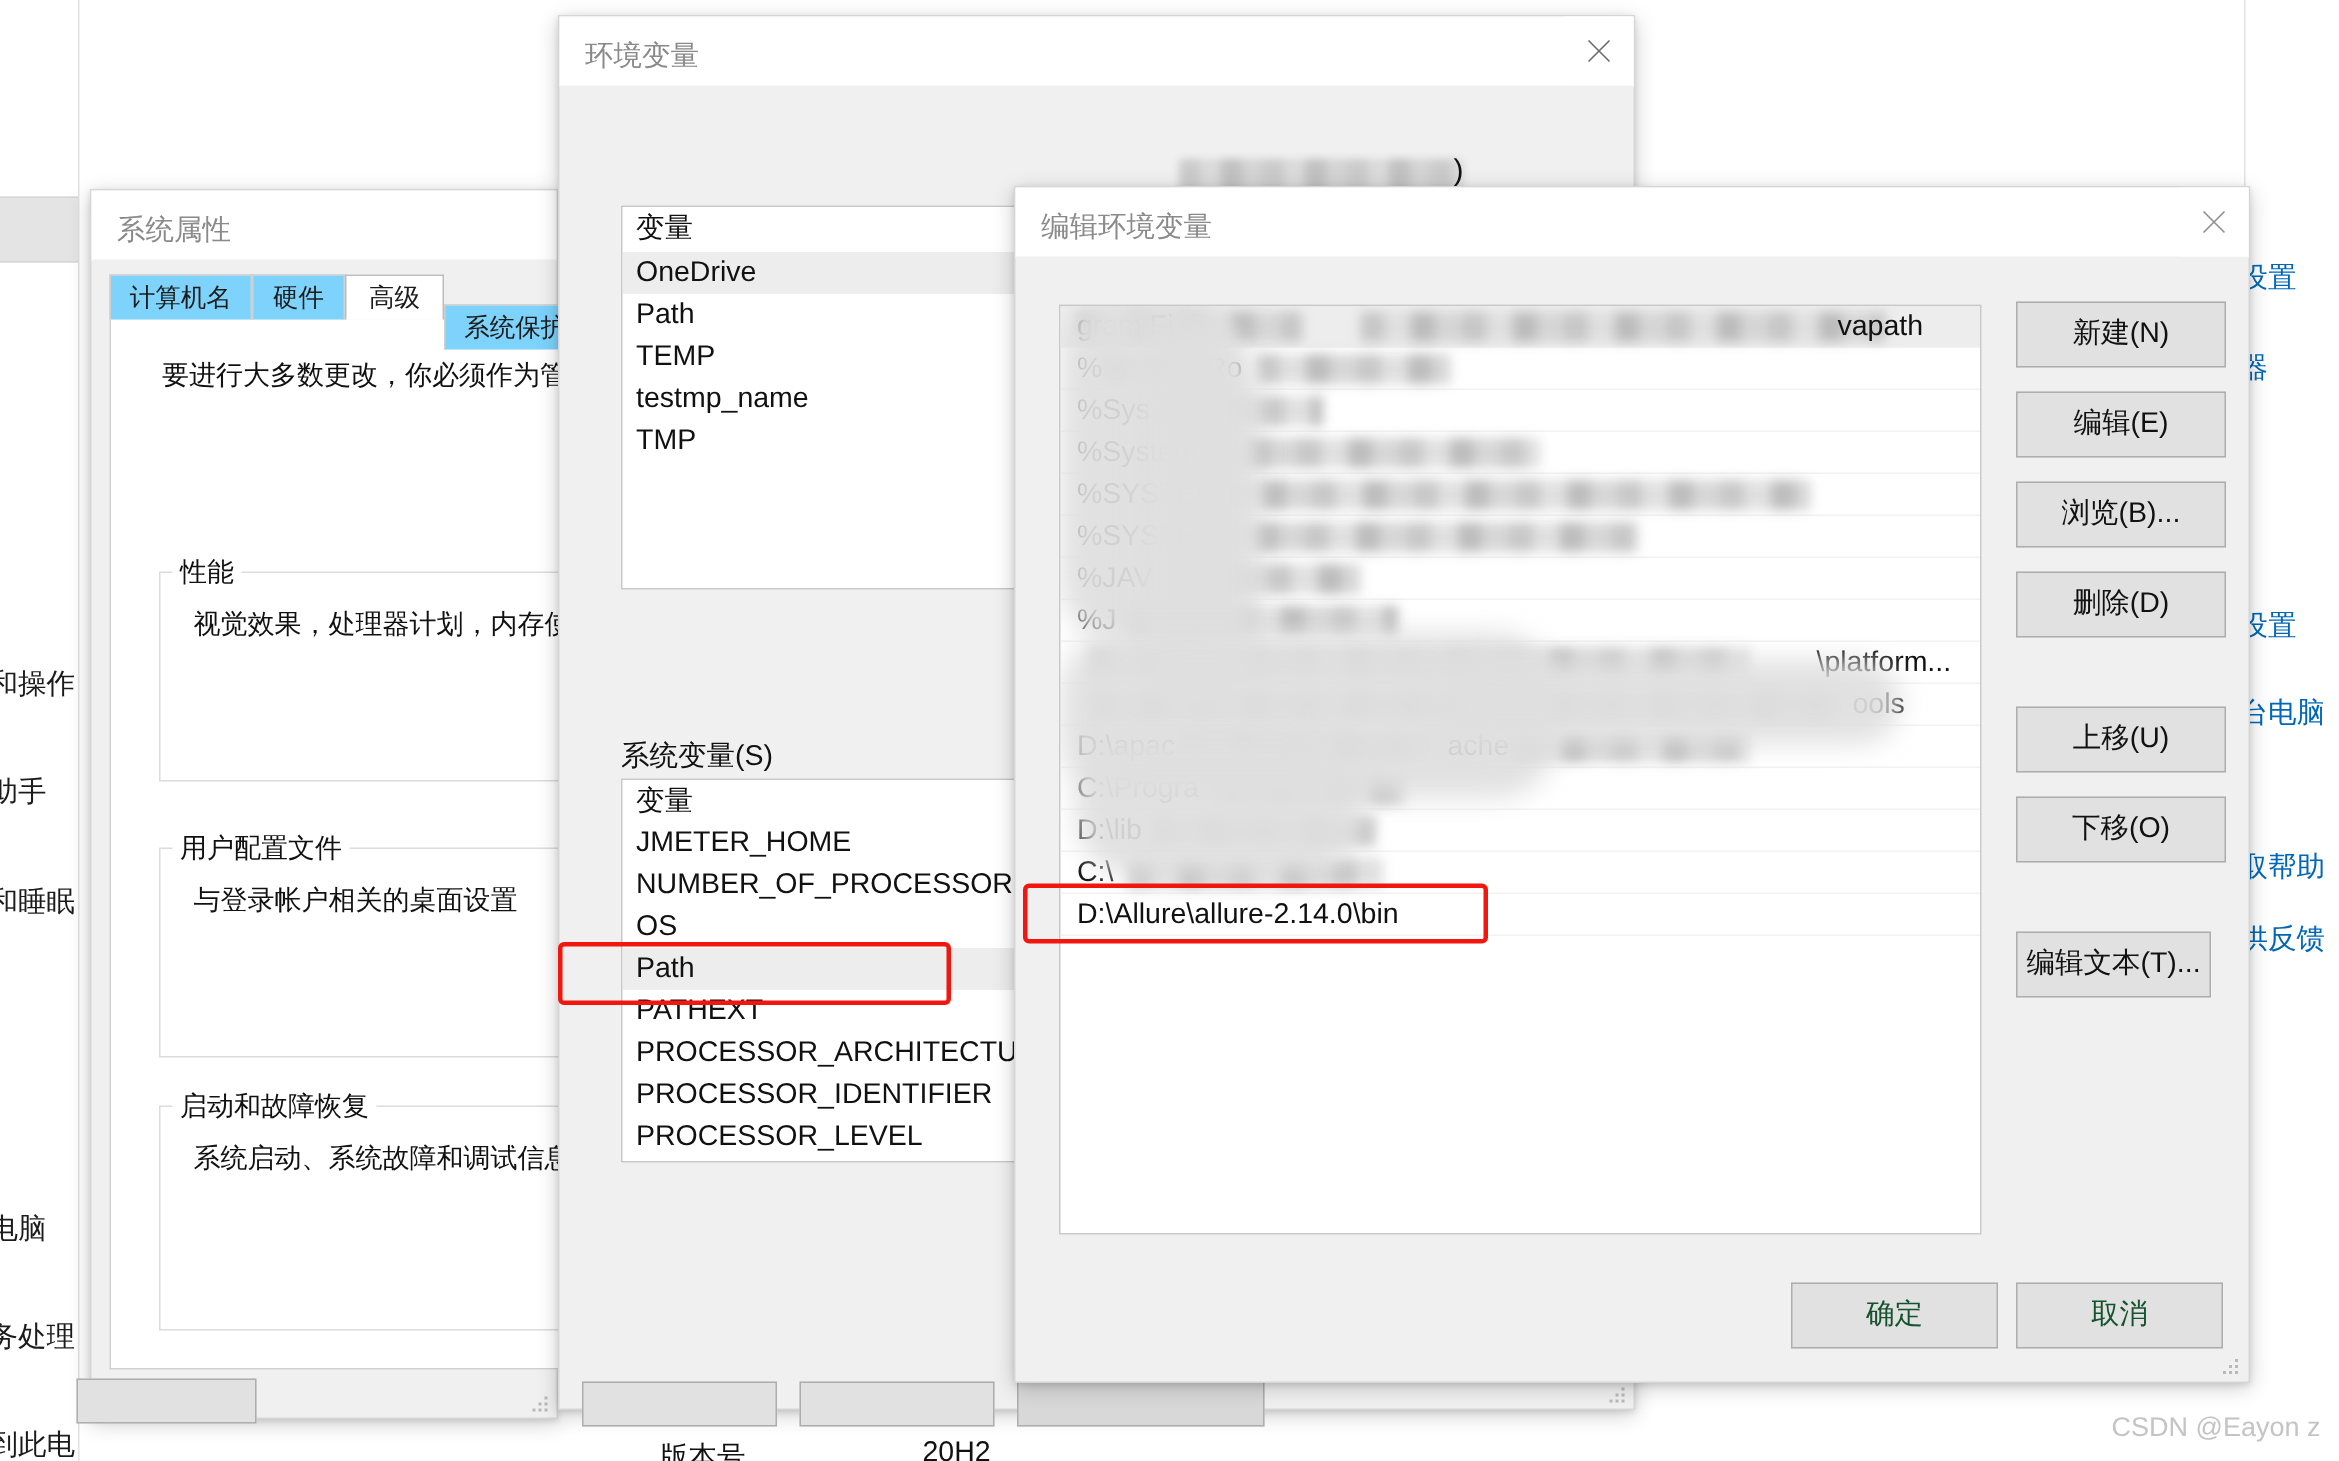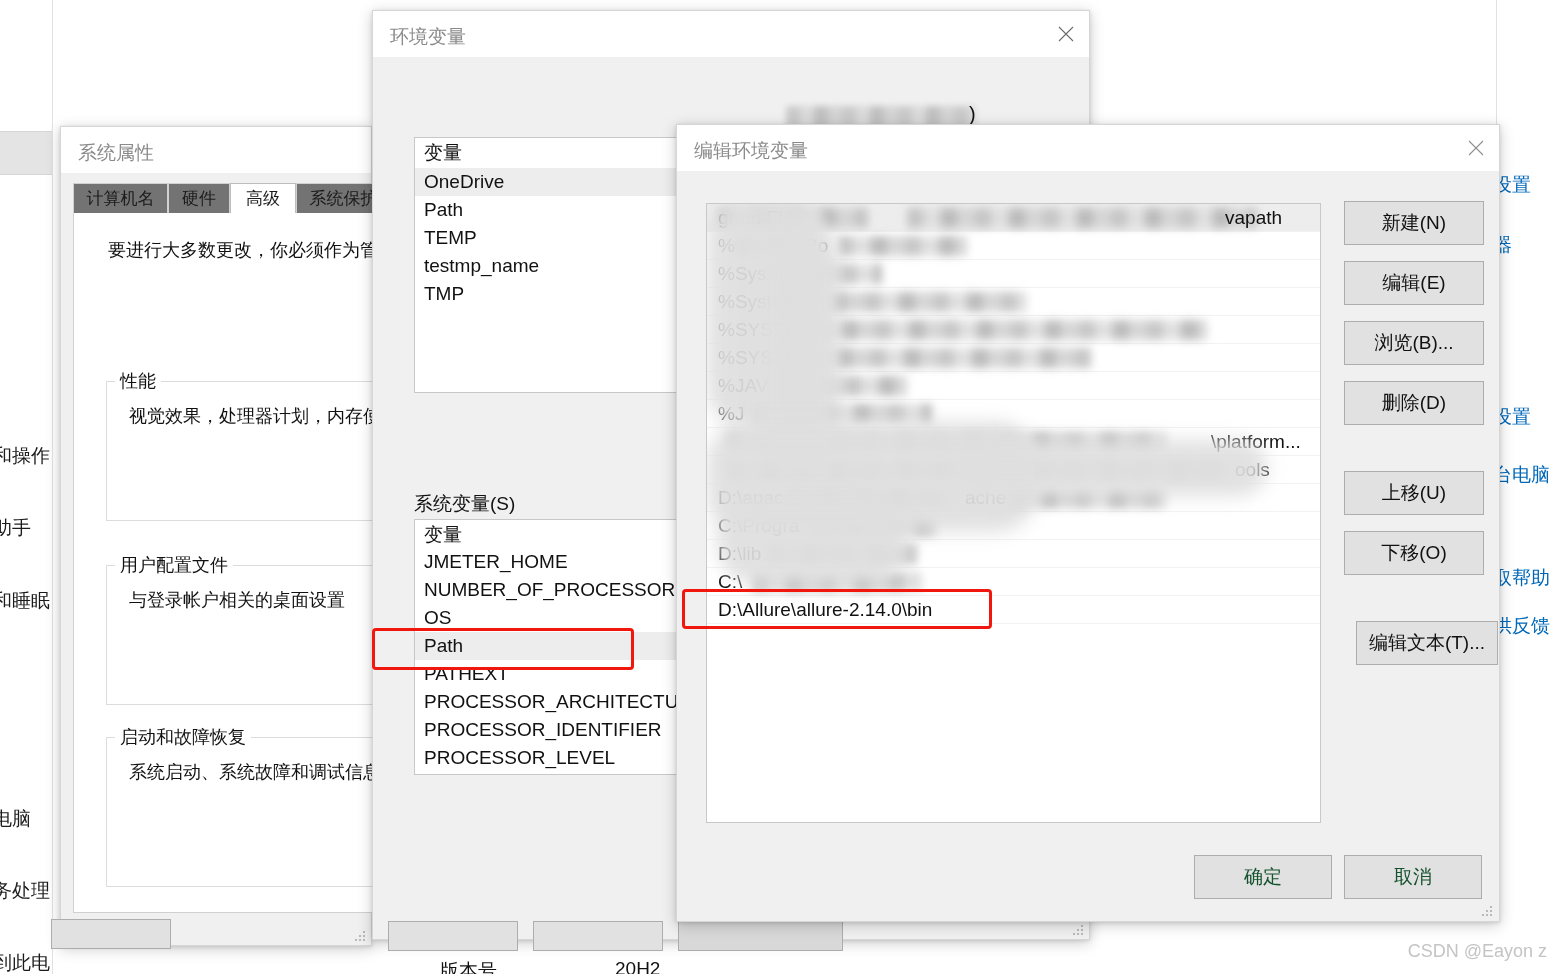--- a/index.html
+++ b/index.html
@@ -76,21 +76,21 @@
   }
 
   
   #sysprops { left: 60px; top: 126px; width: 312px; height: 820px; }
   .sp-tabstrip {
     position: absolute; left: 12px; top: 56px; width: 300px; height: 30px;
   }
   .sp-tab {
     position: absolute; top: 0; height: 30px;
     border: 1px solid #d0d0d0; border-bottom: none;
-    background: #737373;
+    background: #7dd3fc;
     font-size: 17px; color: #1b1b1b;
     line-height: 30px; text-align: center;
     box-sizing: border-box;
     white-space: nowrap;
   }
   .sp-tab.active { background: #ffffff; border-color: #bdbdbd; z-index: 3; }
   .sp-tabpage {
     position: absolute; left: 12px; top: 86px; width: 360px; height: 700px;
     background: #ffffff; border: 1px solid #d0d0d0; border-top: none;
     box-sizing: border-box;
@@ -290,21 +290,21 @@
       <div class="sp-group" style="top:524px; height:150px;">
         <div class="sp-group-title">启动和故障恢复</div>
         <div class="sp-group-line">系统启动、系统故障和调试信息</div>
       </div>
     </div>
 
     <div class="sp-tabstrip">
       <div class="sp-tab" style="left:0px;   width:95px;">计算机名</div>
       <div class="sp-tab" style="left:95px;  width:62px;">硬件</div>
       <div class="sp-tab active" style="left:157px; width:66px;">高级</div>
-      <div class="sp-tab" style="left:223px; width:95px;">系统保护</div>
+      <div class="sp-tab" style="left:223px; width:95px;margin-top:20px;">系统保护</div>
     </div>
 
     <div class="sp-bottom-btn" style="left:-10px; top:792px; width:120px;"></div>
     <div class="grip" style="right:3px; bottom:3px;">
       <i style="left:9px;top:3px"></i>
         <i style="left:5px;top:7px"></i>
         <i style="left:9px;top:7px"></i>
       <i style="left:1px;top:11px"></i>
         <i style="left:5px;top:11px"></i>
         <i style="left:9px;top:11px"></i>
@@ -456,21 +456,21 @@
       <div class="ee-blob" style="left:250px; top:236px; width:310px; height:56px;"></div>
       <div class="ee-blob" style="left:10px;  top:290px; width:190px; height:90px;"></div>
     </div>
 
     <div class="ee-btn" style="top:136px;">编辑(E)</div>
     <div class="ee-btn" style="top:76px;">新建(N)</div>
     <div class="ee-btn" style="top:196px;text-align:center;">浏览(B)...</div>
     <div class="ee-btn" style="top:256px;">删除(D)</div>
     <div class="ee-btn" style="top:346px;">上移(U)</div>
     <div class="ee-btn" style="top:406px;">下移(O)</div>
-    <div class="ee-btn" style="top:496px; width:142px;margin-left:12px;">编辑文本(T)...</div>
+    <div class="ee-btn" style="top:496px; width:130px;">编辑文本(T)...</div>
 
     <div class="ee-okcancel" style="left:517px; top:730px;">确定</div>
     <div class="ee-okcancel" style="left:667px; top:730px;">取消</div>
 
     <div class="grip" style="right:4px; bottom:4px;">
       <i style="left:9px;top:3px"></i>
         <i style="left:5px;top:7px"></i>
         <i style="left:9px;top:7px"></i>
       <i style="left:1px;top:11px"></i>
         <i style="left:5px;top:11px"></i>

